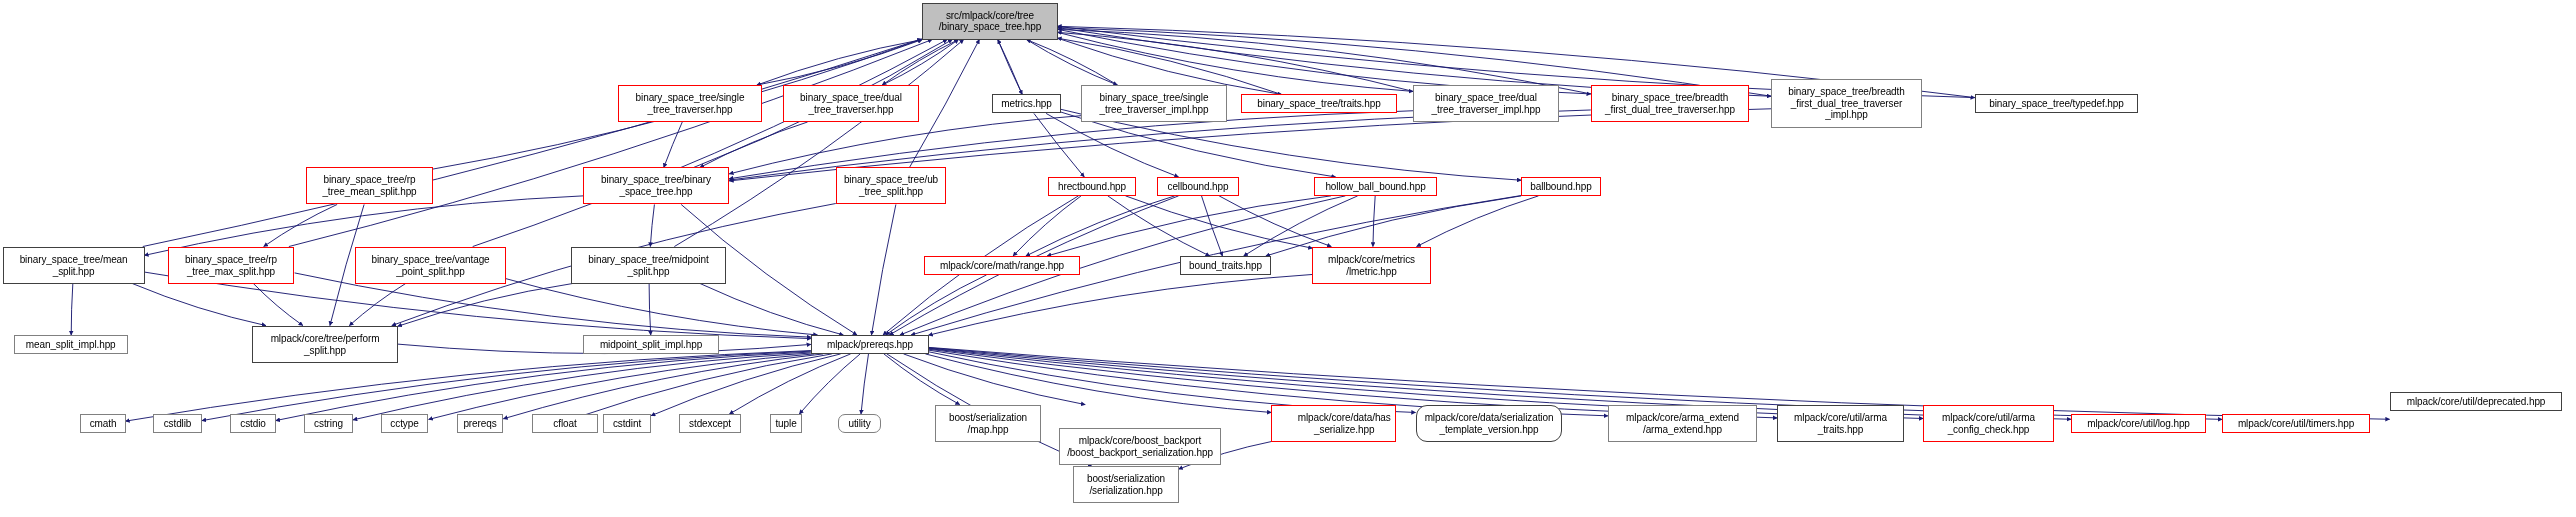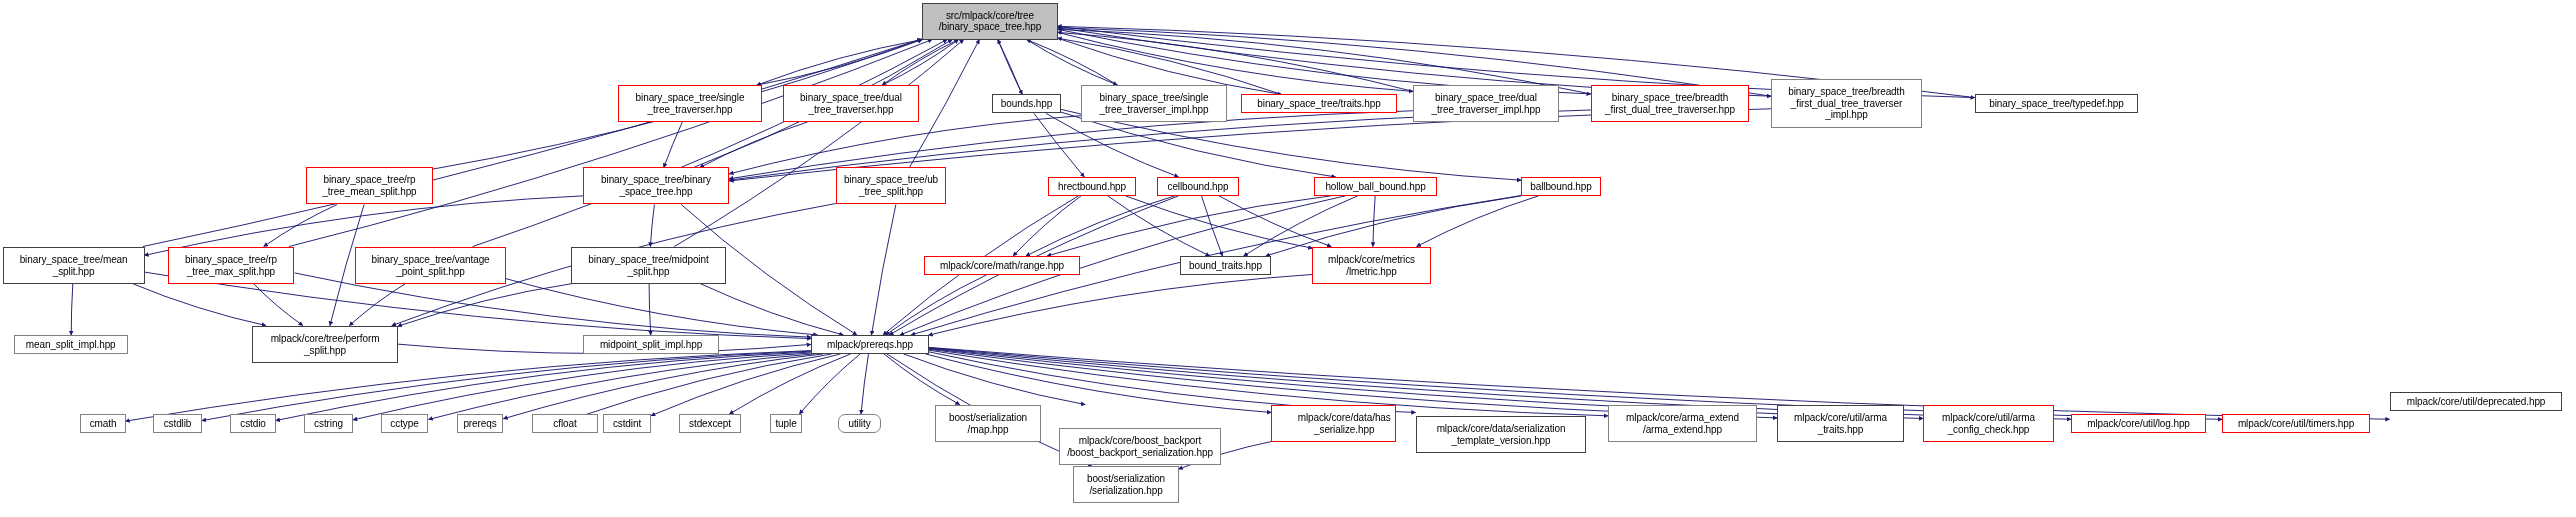--- a/index.html
+++ b/index.html
@@ -157,21 +157,21 @@
         <path d="M 1480.2 514.0 Q 1424.7 525.2 1372.0 546.2" marker-end="url(#arrow)"></path>
       </g>
   </svg>
   <div id="node-layer">
       <div class="node root" style="left: 922px; top: 2.6px; width: 136px; height: 37px;">src/mlpack/core/tree
 /binary_space_tree.hpp</div>
       <div class="node red" style="left: 618px; top: 85px; width: 144px; height: 37px;">binary_space_tree/single
 _tree_traverser.hpp</div>
       <div class="node red" style="left: 783px; top: 85px; width: 136px; height: 37px;">binary_space_tree/dual
 _tree_traverser.hpp</div>
-      <div class="node dark" style="left: 992px; top: 94px; width: 69px; height: 19px;">bounds.hpp</div>
+      <div class="node dark" style="left: 992px; top: 94px; width: 69px; height: 19px;">metrics.hpp</div>
       <div class="node " style="left: 1081px; top: 85px; width: 146px; height: 37px;">binary_space_tree/single
 _tree_traverser_impl.hpp</div>
       <div class="node red" style="left: 1241px; top: 94px; width: 156px; height: 19px;">binary_space_tree/traits.hpp</div>
       <div class="node " style="left: 1413px; top: 85px; width: 146px; height: 37px;">binary_space_tree/dual
 _tree_traverser_impl.hpp</div>
       <div class="node red" style="left: 1591px; top: 85px; width: 158px; height: 37px;">binary_space_tree/breadth
 _first_dual_tree_traverser.hpp</div>
       <div class="node " style="left: 1771px; top: 79px; width: 151px; height: 49px;">binary_space_tree/breadth
 _first_dual_tree_traverser
 _impl.hpp</div>
@@ -213,21 +213,21 @@
       <div class="node " style="left: 603px; top: 414px; width: 48px; height: 19px;">cstdint</div>
       <div class="node " style="left: 679px; top: 414px; width: 62px; height: 19px;">stdexcept</div>
       <div class="node " style="left: 770px; top: 414px; width: 32px; height: 19px;">tuple</div>
       <div class="node " style="left: 838px; top: 414px; width: 43px; height: 19px; border-radius: 7px;">utility</div>
       <div class="node " style="left: 935px; top: 405px; width: 106px; height: 37px;">boost/serialization
 /map.hpp</div>
       <div class="node " style="left: 1059px; top: 428px; width: 162px; height: 37px;">mlpack/core/boost_backport
 /boost_backport_serialization.hpp</div>
       <div class="node red" style="left: 1271px; top: 405px; width: 125px; height: 37px; padding-left: 24px;">mlpack/core/data/has
 _serialize.hpp</div>
-      <div class="node dark" style="left: 1416px; top: 416px; width: 170px; height: 37px;">mlpack/core/data/serialization
+      <div class="node dark" style="left: 1416px; top: 405px; width: 146px; height: 37px; border-radius: 11px;">mlpack/core/data/serialization
 _template_version.hpp</div>
       <div class="node " style="left: 1608px; top: 405px; width: 149px; height: 37px;">mlpack/core/arma_extend
 /arma_extend.hpp</div>
       <div class="node dark" style="left: 1777px; top: 405px; width: 127px; height: 37px;">mlpack/core/util/arma
 _traits.hpp</div>
       <div class="node red" style="left: 1923px; top: 405px; width: 131px; height: 37px;">mlpack/core/util/arma
 _config_check.hpp</div>
       <div class="node red" style="left: 2071px; top: 414px; width: 135px; height: 19px;">mlpack/core/util/log.hpp</div>
       <div class="node red" style="left: 2222px; top: 414px; width: 148px; height: 19px;">mlpack/core/util/timers.hpp</div>
       <div class="node dark" style="left: 2390px; top: 392px; width: 172px; height: 19px;">mlpack/core/util/deprecated.hpp</div>

